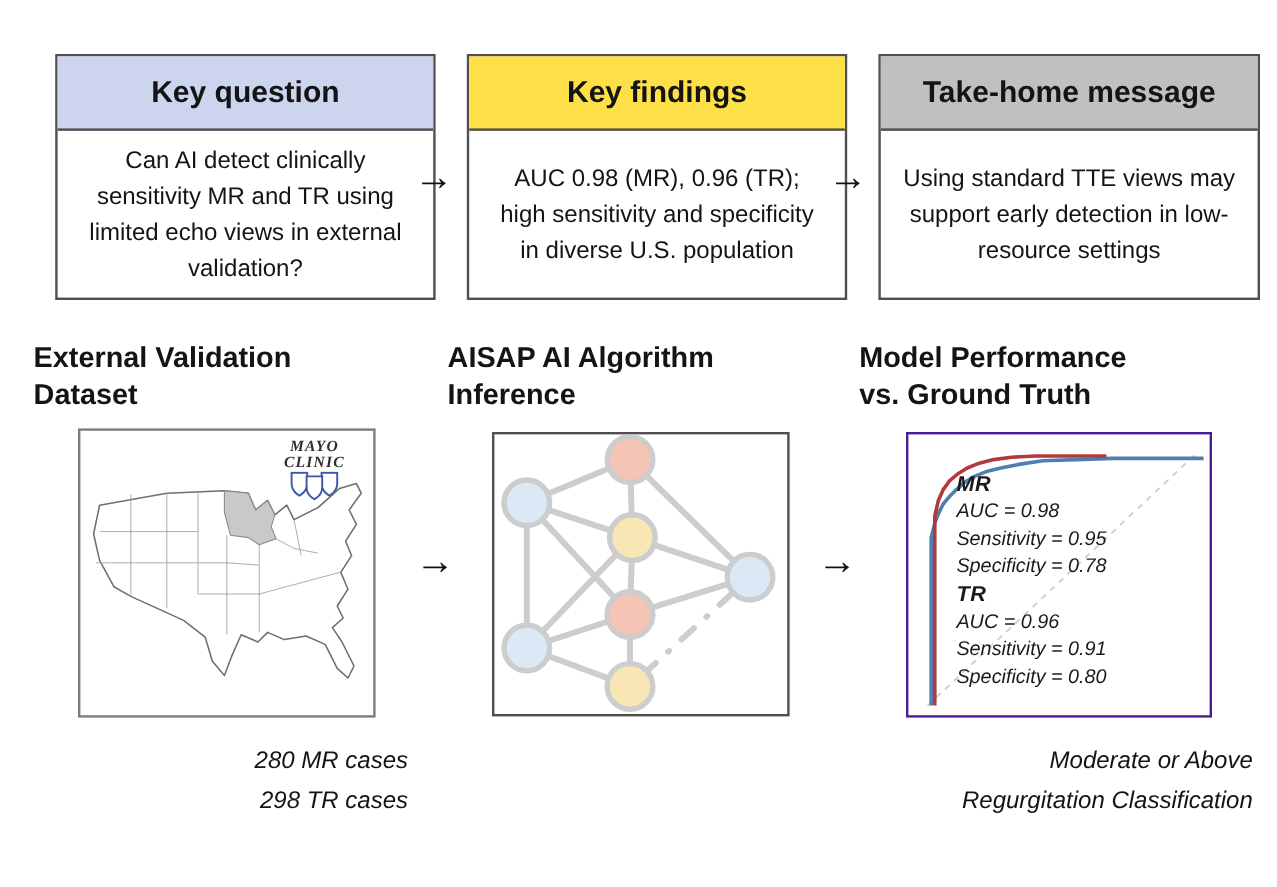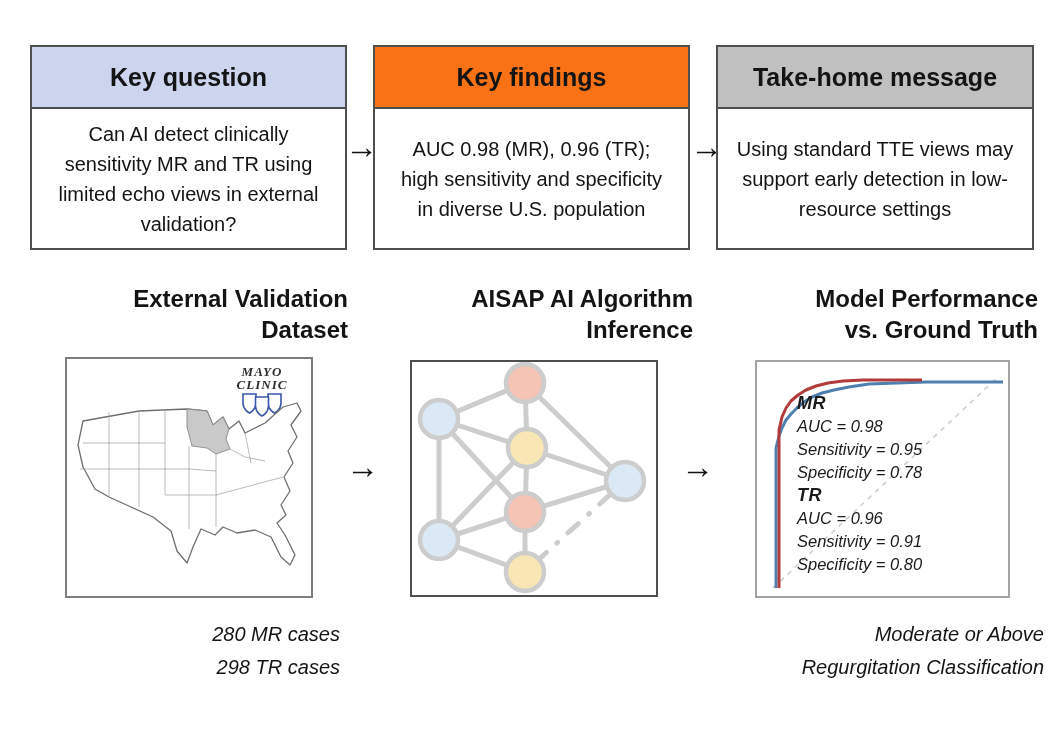--- a/index.html
+++ b/index.html
@@ -2,39 +2,39 @@
 <html><head>
 <meta charset="utf-8">
 <style>
   html,body{margin:0;padding:0;background:#ffffff;}
   .canvas{
     position:relative;width:1064px;height:739px;background:#ffffff;
     font-family:"Liberation Sans",sans-serif;color:#141414;overflow:hidden;
   }
   
   .sbox{position:absolute;top:45px;height:205px;border:2px solid #4f4f4f;
-        background:#fff;box-sizing:border-box;display:flex;flex-direction:column;}
+        background:#fff;box-sizing:border-box;display:flex;flex-direction:column;margin-left:16px;}
   .sbox .hdr{height:62px;border-bottom:2px solid #4f4f4f;display:flex;align-items:center;
         justify-content:center;font-weight:bold;font-size:25px;box-sizing:border-box;}
   .hdr-blue{background:#ccd4ee;}
-  .hdr-orange{background:#f97316;}
+  .hdr-orange{background:#fde047;}
   .hdr-gray{background:#c1c0c0;}
   .sbox .bdy{flex:1;display:flex;align-items:center;justify-content:center;
         text-align:center;font-size:20px;line-height:1.5;padding:2px 16px;}
   .arrow{position:absolute;font-size:33px;font-weight:bold;color:#111;line-height:1;}
   
-  .colhead{position:absolute;top:283px;text-align:right;font-weight:bold;
+  .colhead{position:absolute;top:283px;text-align:left;font-weight:bold;
         font-size:24px;line-height:31px;white-space:pre-line;}
   .caption{position:absolute;top:618px;text-align:right;font-size:20px;
         line-height:33px;white-space:pre-line;font-style:italic;}
   
   .panel{position:absolute;background:#fff;box-sizing:border-box;font-style:italic;}
   .map-panel{left:65px;top:357px;width:248px;height:241px;border:2px solid #7d7d7d;}
   .nn-panel{left:410px;top:360px;width:248px;height:237px;border:2px solid #4f4f4f;}
-  .roc-panel{left:755px;top:360px;width:255px;height:238px;border:2px solid #a3a3a3;}
+  .roc-panel{left:755px;top:360px;width:255px;height:238px;border:2px solid #4c1d95;}
   .mayo{position:absolute;right:5px;top:6px;width:88px;text-align:center;}
   .mayo-text{font-family:"Liberation Serif",serif;font-size:13px;font-weight:bold;
         letter-spacing:1px;line-height:13px;color:#2e2e2e;white-space:pre-line;}
   .mayo-shields{margin-top:2px;}
   .map-svg{position:absolute;left:2px;top:40px;}
   .nn-svg{position:absolute;left:0;top:0;opacity:.92;}
   .roc-svg{position:absolute;left:0;top:0;}
   .roc-stats{position:absolute;left:40px;top:30px;font-size:16.5px;line-height:23px;color:#1a1a1a;}
   .roc-stats .lbl{font-weight:bold;font-size:18px;letter-spacing:.5px;}
 </style>

